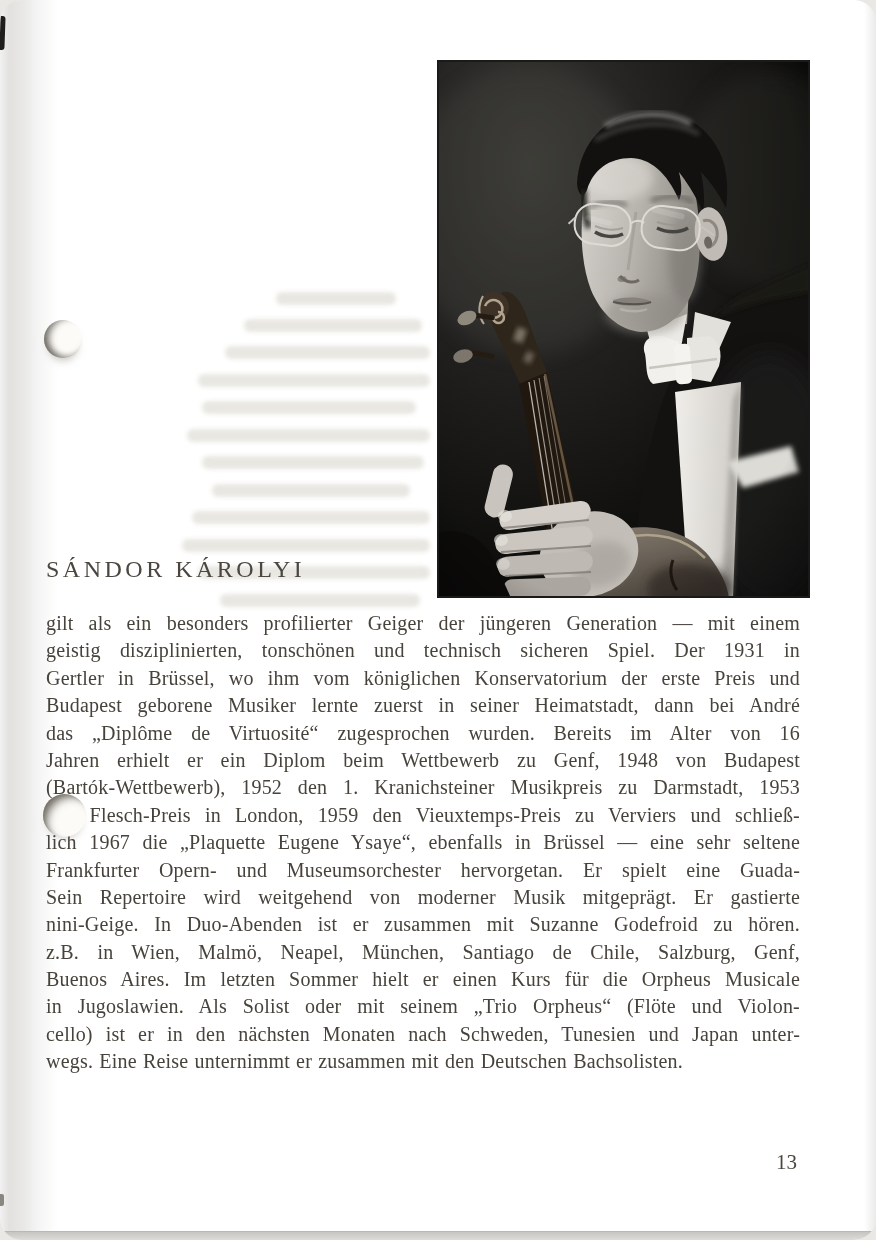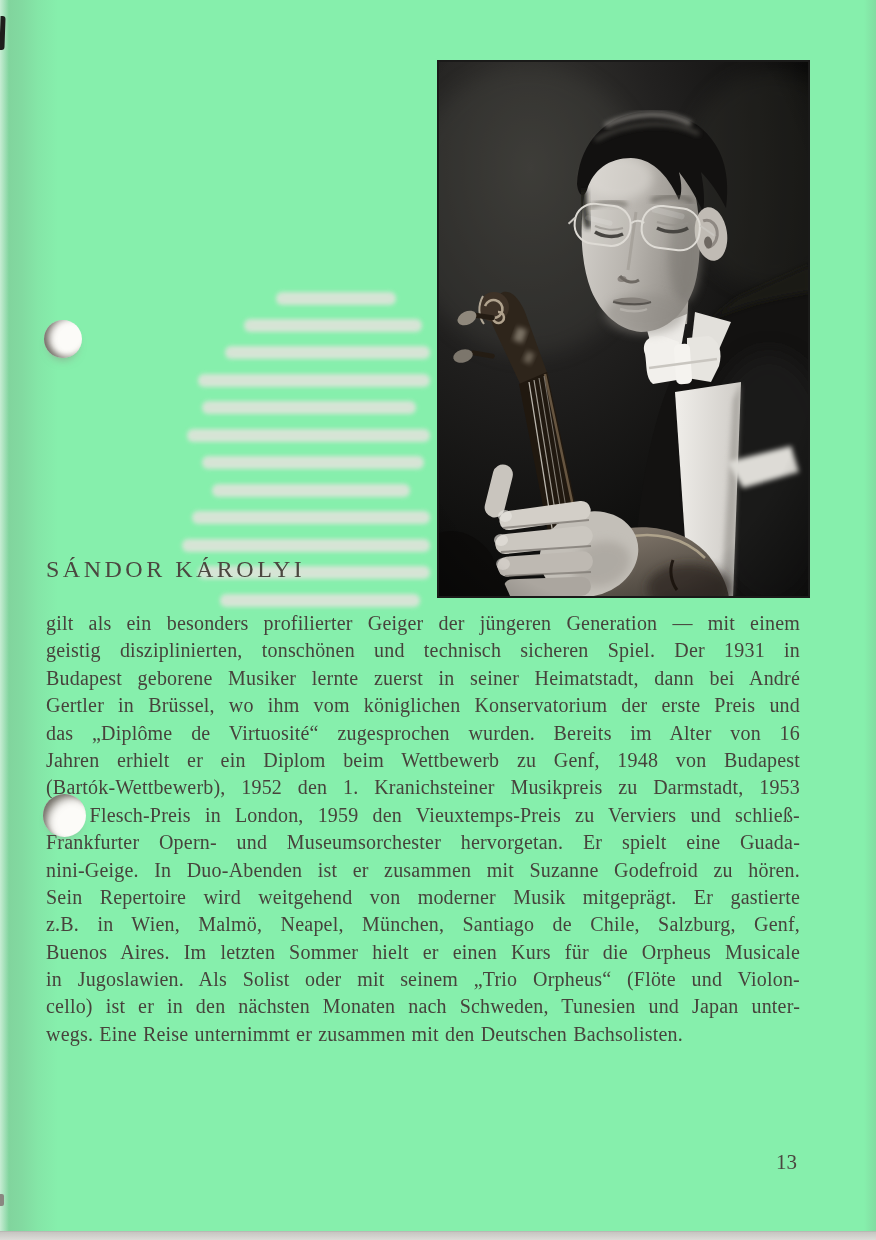--- a/index.html
+++ b/index.html
@@ -1,21 +1,22 @@
 <!DOCTYPE html>
 <html lang="de"><head>
 <meta charset="utf-8">
 <style>
   html,body{margin:0;padding:0;background:#e9e8e4;}
   .page{
     position:relative;
     width:876px;height:1240px;
-    background:#86efac;
+    background:#ffffff;
     overflow:hidden;
     font-family:"Liberation Serif","DejaVu Serif",serif;
+    border-radius:22px;
   }
   
   .gutter{
     position:absolute;left:0;top:0;width:58px;height:100%;
     background:
       linear-gradient(90deg, rgba(255,255,255,.55) 0px, rgba(255,255,255,0) 9px),
       linear-gradient(90deg, rgba(110,107,100,.20) 10px, rgba(110,107,100,.16) 22px, rgba(110,107,100,.07) 38px, rgba(110,107,100,0) 58px);
   }
   .right-edge{
     position:absolute;right:0;top:0;width:12px;height:100%;
@@ -261,29 +262,30 @@
       <rect width="373" height="538" fill="url(#gVig)"></rect>
       <rect x="1" y="1" width="371" height="536" fill="none" stroke="#1a1a19" stroke-width="2"></rect>
     </svg>
   </figure>
 
   <h1 class="heading">SÁNDOR KÁROLYI</h1>
 
   <div class="body">
     <div class="line">gilt als ein besonders profilierter Geiger der jüngeren Generation — mit einem</div>
     <div class="line">geistig disziplinierten, tonschönen und technisch sicheren Spiel. Der 1931 in</div>
+    <div class="line">Gertler in Brüssel, wo ihm vom königlichen Konservatorium der erste Preis und</div>
     <div class="line">Budapest geborene Musiker lernte zuerst in seiner Heimatstadt, dann bei André</div>
-    <div class="line">Gertler in Brüssel, wo ihm vom königlichen Konservatorium der erste Preis und</div>
     <div class="line">das „Diplôme de Virtuosité“ zugesprochen wurden. Bereits im Alter von 16</div>
     <div class="line">Jahren erhielt er ein Diplom beim Wettbewerb zu Genf, 1948 von Budapest</div>
     <div class="line">(Bartók-Wettbewerb), 1952 den 1. Kranichsteiner Musikpreis zu Darmstadt, 1953</div>
     <div class="line">den Flesch-Preis in London, 1959 den Vieuxtemps-Preis zu Verviers und schließ-</div>
+    <div class="line">lich 1967 die „Plaquette Eugene Ysaye“, ebenfalls in Brüssel — eine sehr seltene</div>
     <div class="line">Frankfurter Opern- und Museumsorchester hervorgetan. Er spielt eine Guada-</div>
+    <div class="line">Sein Repertoire wird weitgehend von moderner Musik mitgeprägt. Er gastierte</div>
     <div class="line">nini-Geige. In Duo-Abenden ist er zusammen mit Suzanne Godefroid zu hören.</div>
-    <div class="line">Sein Repertoire wird weitgehend von moderner Musik mitgeprägt. Er gastierte</div>
     <div class="line">z.B. in Wien, Malmö, Neapel, München, Santiago de Chile, Salzburg, Genf,</div>
     <div class="line">Buenos Aires. Im letzten Sommer hielt er einen Kurs für die Orpheus Musicale</div>
     <div class="line">in Jugoslawien. Als Solist oder mit seinem „Trio Orpheus“ (Flöte und Violon-</div>
     <div class="line">cello) ist er in den nächsten Monaten nach Schweden, Tunesien und Japan unter-</div>
     <div class="line last">wegs. Eine Reise unternimmt er zusammen mit den Deutschen Bachsolisten.</div>
   </div>
 
   <div class="hole hole-1"></div>
   <div class="hole hole-2"></div>
 

